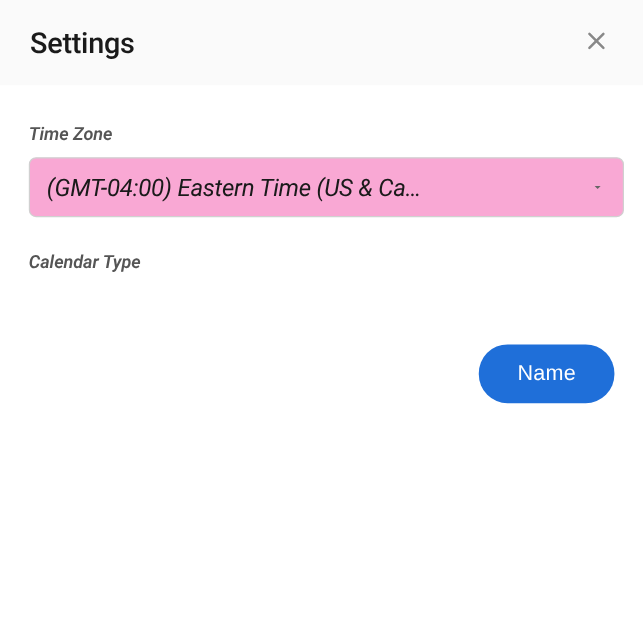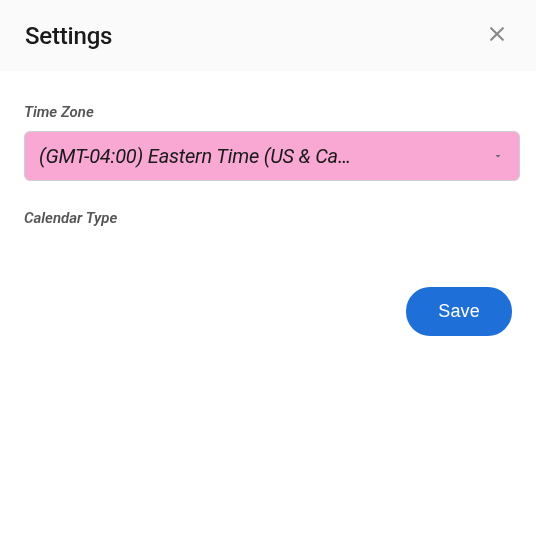--- a/index.html
+++ b/index.html
@@ -135,14 +135,14 @@
   </div>
 
 
   <div class="field-group">
     <label class="field-label">Calendar Type</label>
   </div>
 
 </div>
 
 <div class="footer">
-  <button class="save-btn">Save</button>
+  <button class="save-btn">Name</button>
 </div>
 
 </body></html>

